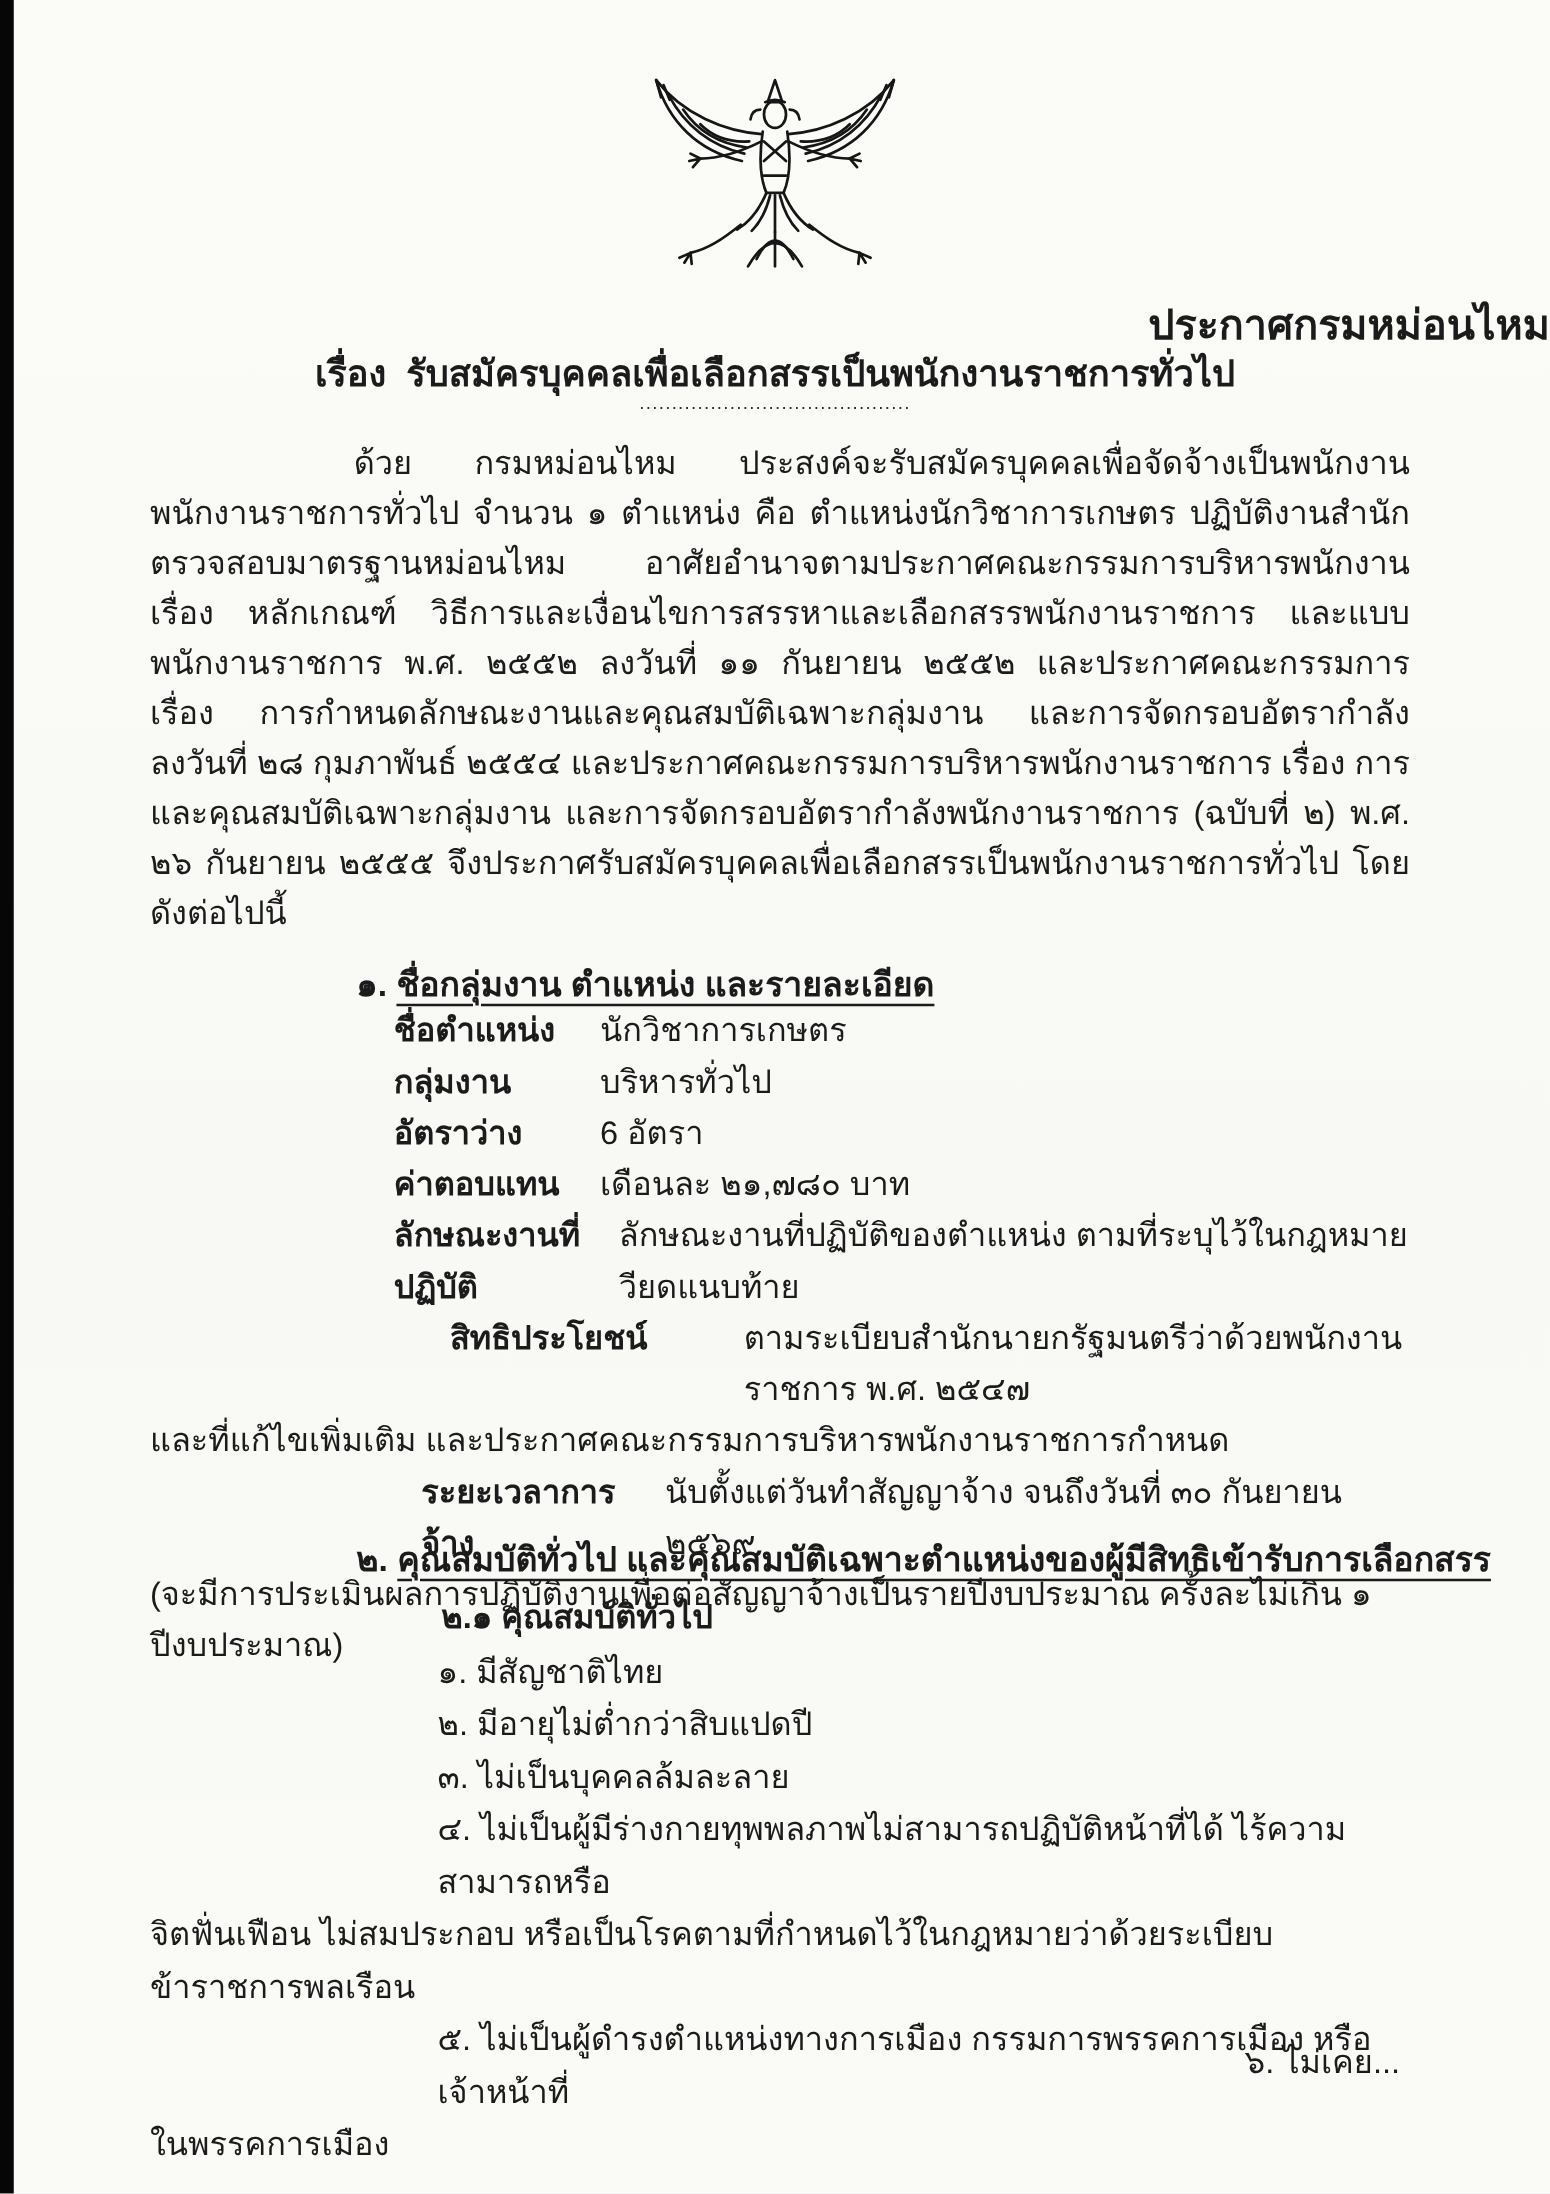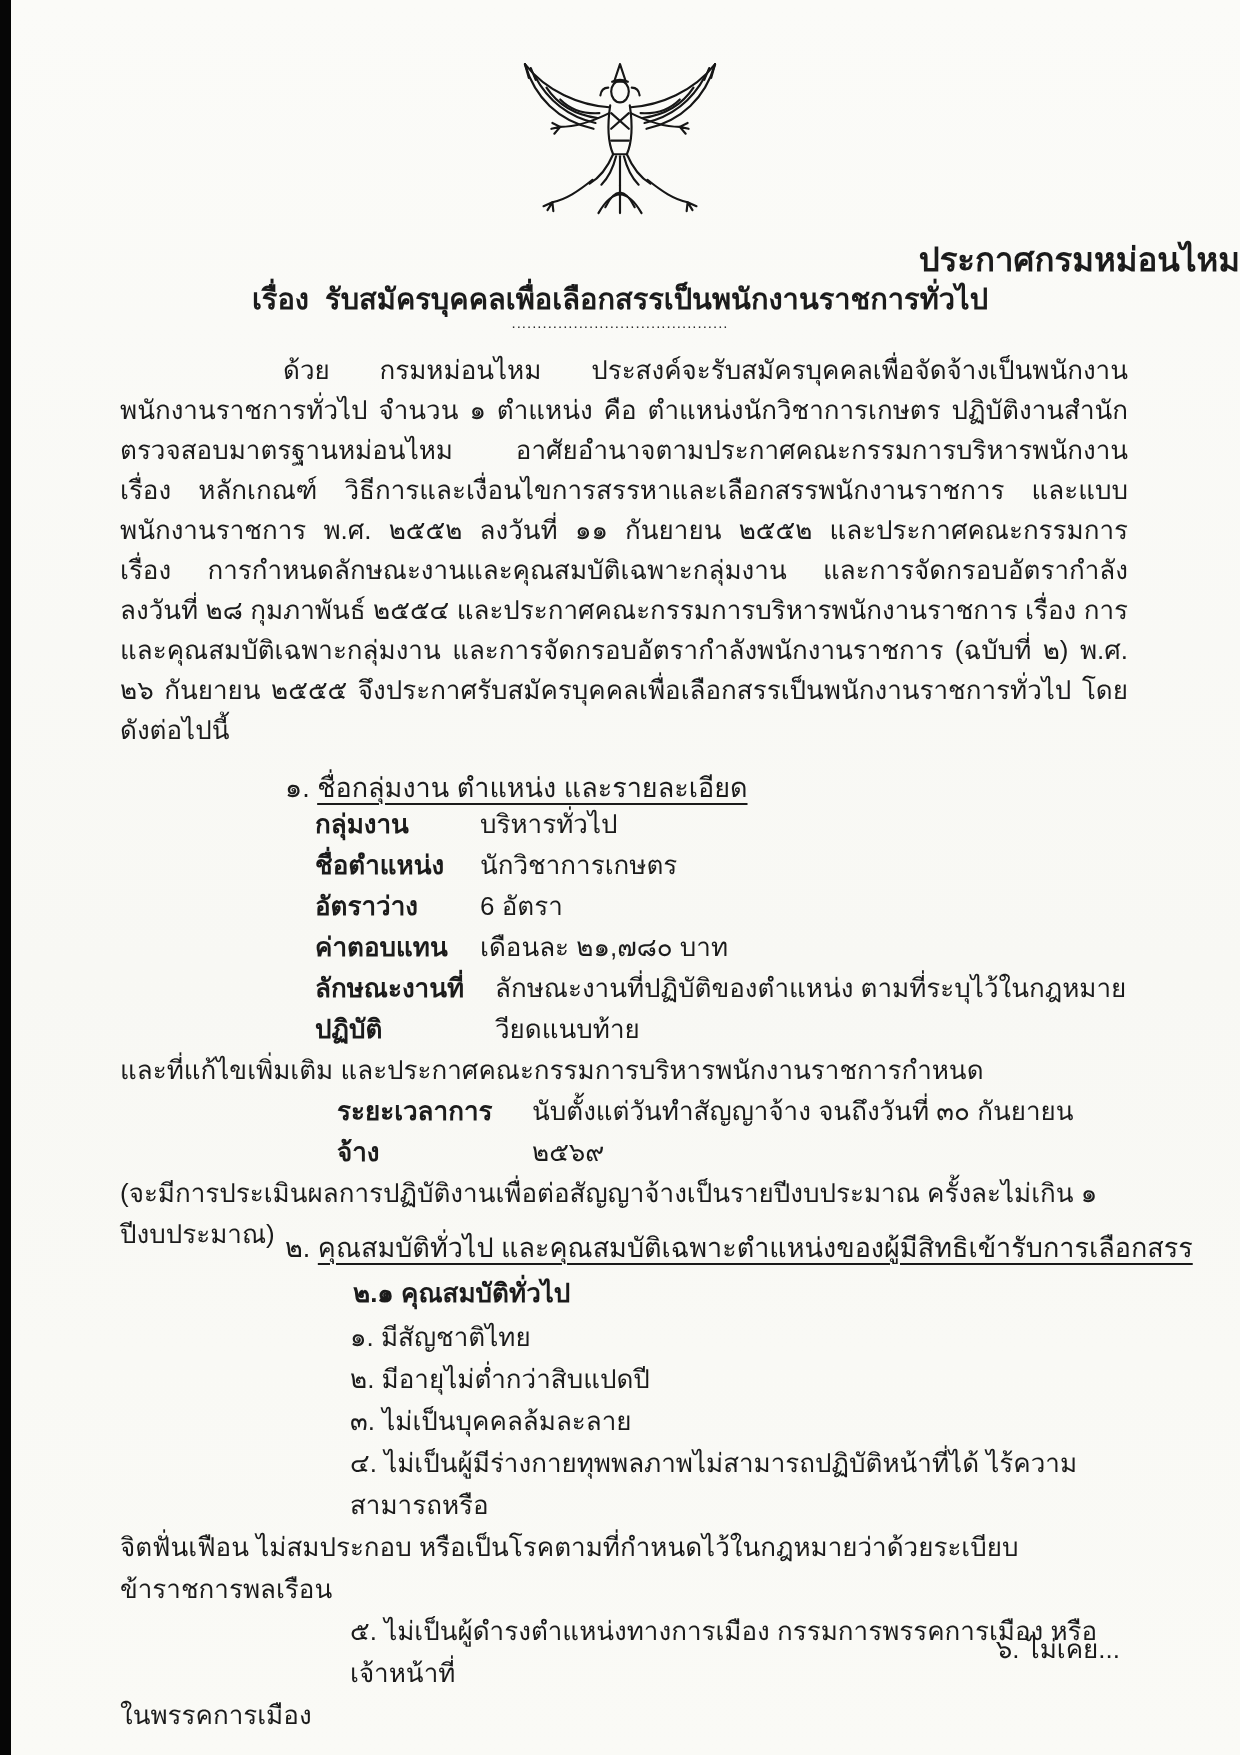--- a/index.html
+++ b/index.html
@@ -18,21 +18,21 @@
   .title{position:absolute;top:233px;left:0;width:100%;text-align:right;
          font-size:33px;font-weight:700;}
   .subject{position:absolute;top:276px;left:0;width:100%;text-align:center;
            font-size:29px;font-weight:700;white-space:pre;}
   .dots{position:absolute;top:314px;left:0;width:100%;text-align:center;
         font-size:15px;letter-spacing:1px;color:#2a2a2a;}
   .intro{position:absolute;left:120px;width:1008px;top:350px;font-size:26px;}
   .intro .line{height:40px;line-height:40px;text-align:justify;text-align-last:justify;overflow:hidden;}
   .intro .line.first{padding-left:163px;}
   .intro .line.last{text-align:left;text-align-last:left;}
-  .sec-heading{position:absolute;left:285px;font-size:27px;font-weight:400;}
+  .sec-heading{position:absolute;left:285px;font-size:27px;font-weight:700;}
   .sec1-heading{top:766px;}
   .sec2-heading{top:1226px;}
   .hd-underline{text-decoration:underline;text-decoration-thickness:2px;text-underline-offset:6px;}
   .fields{position:absolute;left:315px;width:813px;top:804px;font-size:26px;}
   .frow{display:flex;line-height:41px;min-height:41px;}
   .flabel{font-weight:700;flex:none;width:165px;}
   .fvalue{flex:1;}
   .f4 .flabel{width:180px;}
   .f5{margin-left:45px;} .f5 .flabel{width:235px;}
   .f6{margin-left:22px;} .f6 .flabel{width:195px;}
@@ -118,39 +118,43 @@
       <div class="line">๒๖ กันยายน ๒๕๕๕ จึงประกาศรับสมัครบุคคลเพื่อเลือกสรรเป็นพนักงานราชการทั่วไป โดยมีรายละเอียด</div>
       <div class="line last">ดังต่อไปนี้</div>
     </div>
 
   <div class="sec-heading sec1-heading">
     <span>๑.</span>
     <span class="hd-underline">ชื่อกลุ่มงาน ตำแหน่ง และรายละเอียด</span>
   </div>
 
   <div class="fields">
+      <div class="frow f1">
+        <span class="flabel">ชื่อตำแหน่ง</span>
+        <span class="fvalue">นักวิชาการเกษตร</span>
+      </div>
       <div class="frow f0">
         <span class="flabel">กลุ่มงาน</span>
         <span class="fvalue">บริหารทั่วไป</span>
-      </div>
-      <div class="frow f1">
-        <span class="flabel">ชื่อตำแหน่ง</span>
-        <span class="fvalue">นักวิชาการเกษตร</span>
       </div>
       <div class="frow f2">
         <span class="flabel">อัตราว่าง</span>
         <span class="fvalue">6 อัตรา</span>
       </div>
       <div class="frow f3">
         <span class="flabel">ค่าตอบแทน</span>
         <span class="fvalue">เดือนละ ๒๑,๗๘๐ บาท</span>
       </div>
       <div class="frow f4">
         <span class="flabel">ลักษณะงานที่ปฏิบัติ</span>
         <span class="fvalue">ลักษณะงานที่ปฏิบัติของตำแหน่ง ตามที่ระบุไว้ในกฎหมายวียดแนบท้าย</span>
+      </div>
+      <div class="frow f5">
+        <span class="flabel">สิทธิประโยชน์</span>
+        <span class="fvalue">ตามระเบียบสำนักนายกรัฐมนตรีว่าด้วยพนักงานราชการ พ.ศ. ๒๕๔๗</span>
       </div>
       <div class="fcont c5">และที่แก้ไขเพิ่มเติม และประกาศคณะกรรมการบริหารพนักงานราชการกำหนด</div>
       <div class="frow f6">
         <span class="flabel">ระยะเวลาการจ้าง</span>
         <span class="fvalue">นับตั้งแต่วันทำสัญญาจ้าง จนถึงวันที่ ๓๐ กันยายน ๒๕๖๙</span>
       </div>
       <div class="fcont c6">(จะมีการประเมินผลการปฏิบัติงานเพื่อต่อสัญญาจ้างเป็นรายปีงบประมาณ ครั้งละไม่เกิน ๑ ปีงบประมาณ)</div>
     </div>
 
   <div class="sec-heading sec2-heading">

